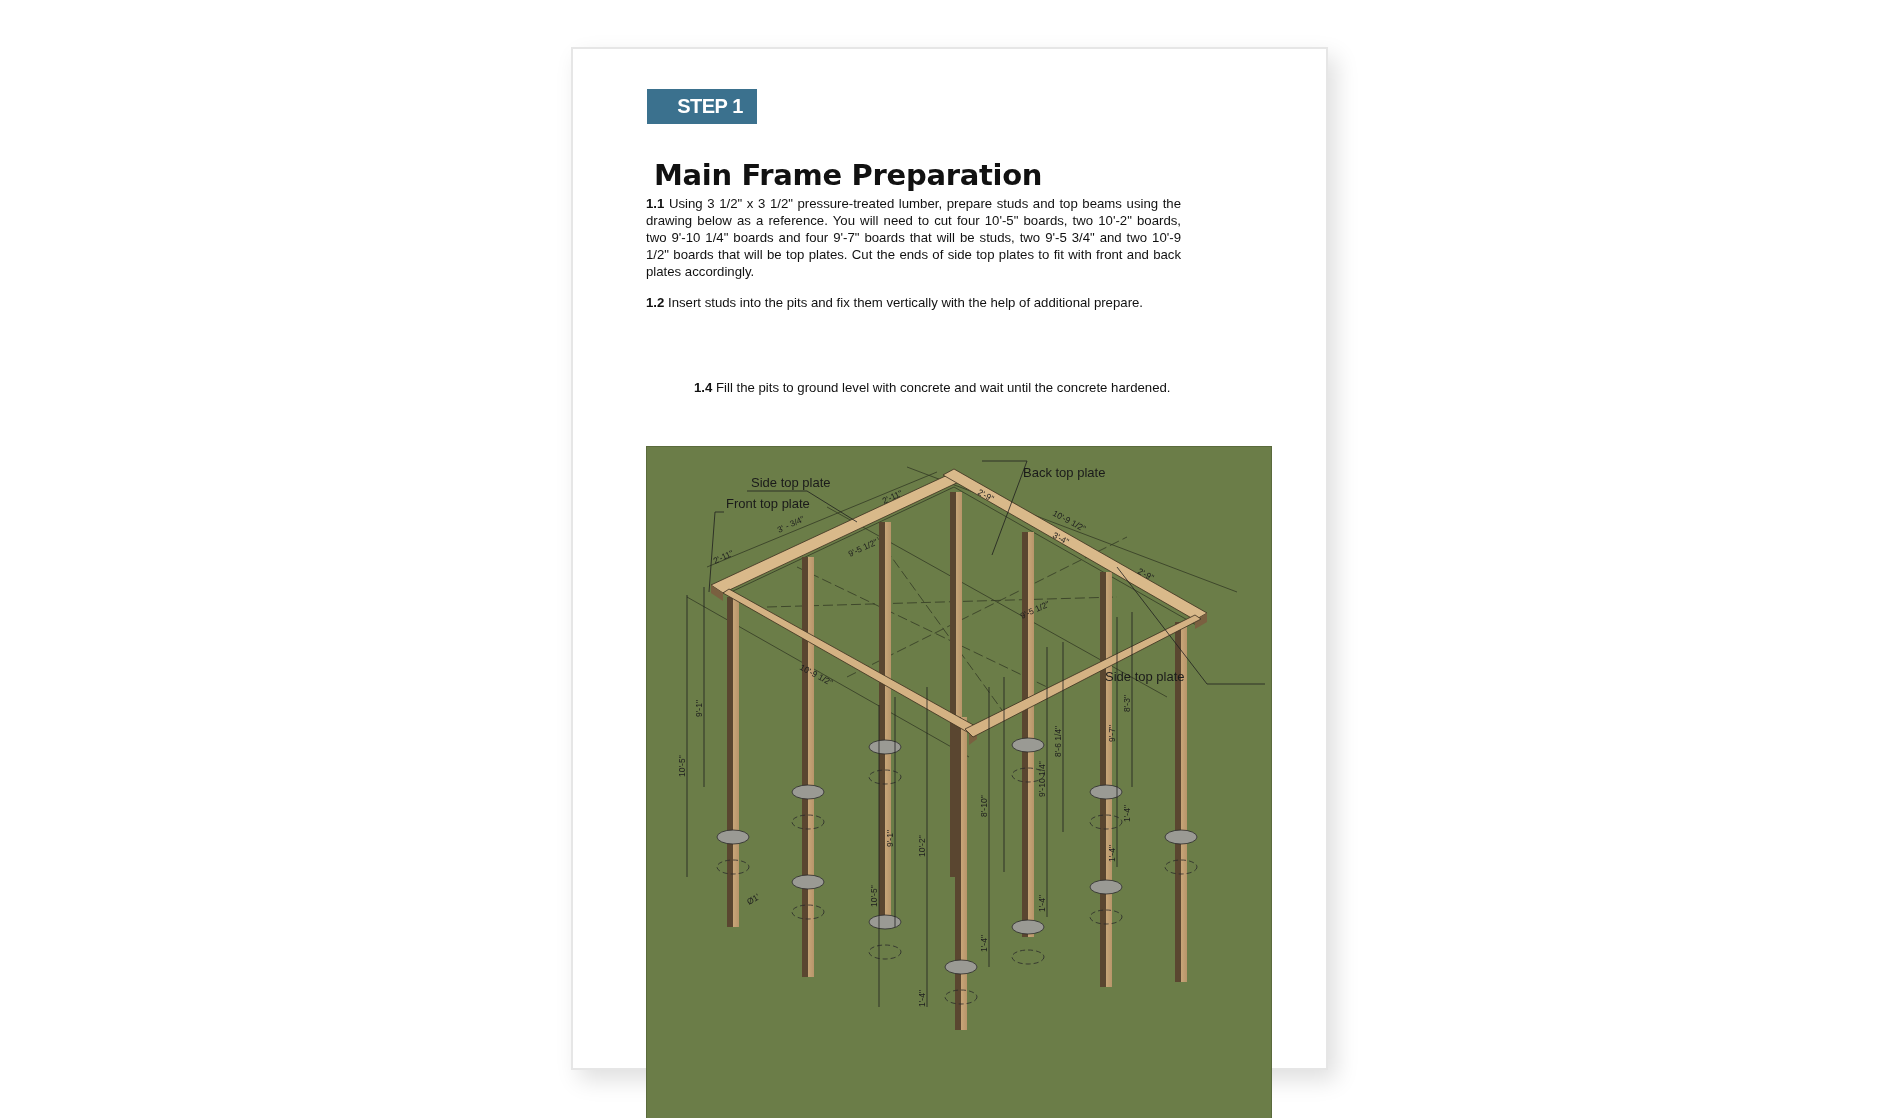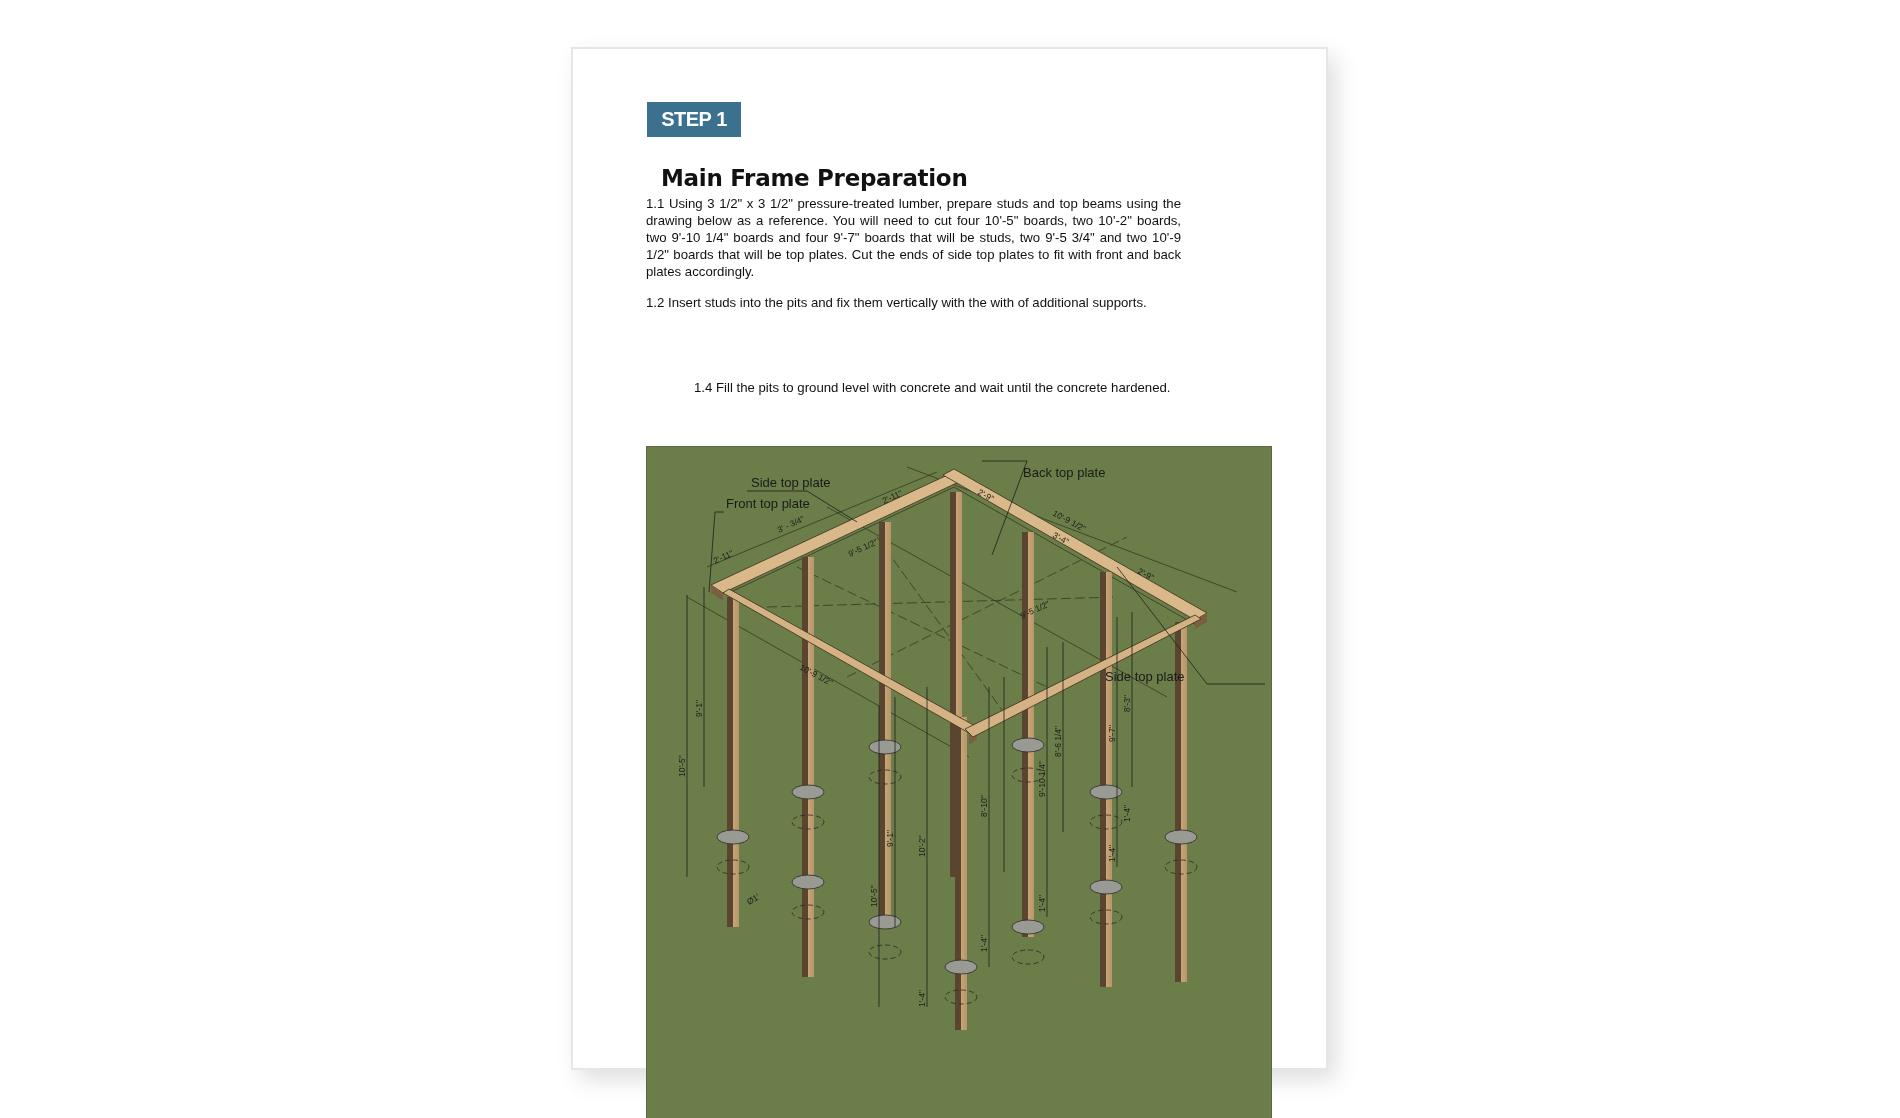--- a/index.html
+++ b/index.html
@@ -1,39 +1,39 @@
 <!DOCTYPE html>
 <html><head>
 <meta charset="utf-8">
 <style>
   html, body { margin:0; padding:0; }
   body { width:1900px; height:1118px; background:#ffffff; position:relative; overflow:hidden; font-family:"Liberation Sans", sans-serif; }
   .page { position:absolute; left:571px; top:47px; width:757px; height:1023px; background:#fff; border:2px solid #e6e6e6; box-sizing:border-box; box-shadow: 8px 10px 22px rgba(0,0,0,0.13); }
-  .badge { position:absolute; left:74px; top:53px; width:94px; height:35px; background:#3b718e; color:#fff; font-family:"Liberation Sans", sans-serif; font-weight:bold; font-size:20px; display:flex; align-items:center; justify-content:center; letter-spacing:-0.5px; }
-  .title { position:absolute; left:72px; top:100px; font-family:"DejaVu Sans", sans-serif; font-weight:bold; font-size:23px; color:#111; letter-spacing:-0.3px; margin:16px; }
+  .badge { position:absolute; left:74px; top:40px; width:94px; height:35px; background:#3b718e; color:#fff; font-family:"Liberation Sans", sans-serif; font-weight:bold; font-size:20px; display:flex; align-items:center; justify-content:center; letter-spacing:-0.5px;padding-left:16px; }
+  .title { position:absolute; left:72px; top:100px; font-family:"DejaVu Sans", sans-serif; font-weight:bold; font-size:29px; color:#111; letter-spacing:-0.3px; margin:9px; }
   .para { position:absolute; left:73px; width:535px; font-family:"Liberation Sans", sans-serif; font-size:13.2px; line-height:17px; color:#111; margin:0; text-align:justify; }
-  .para b { font-weight:normal; }
+  .para b { font-weight:bold; }
   .p1 { top:146px; }
   .p2 { top:245px; text-align:left; }
   .p3 { top:279px; text-align:left; width:520px; }
   .p4 { top:330px; text-align:left;margin-left:48px; }
   .drawing { position:absolute; left:73px; top:397px; width:626px; height:688px; background:#6b7d48; border:1px solid #5a6a3c; box-sizing:border-box; overflow:hidden; }
   .drawing svg { display:block; }
   .lbl { font-family:"Liberation Sans", sans-serif; font-size:13px; fill:#1a1a1a; }
   .dim { font-family:"Liberation Sans", sans-serif; font-size:8.5px; fill:#1e1e1e; }
 </style>
 </head>
 <body>
 
 <div class="page">
   <div class="badge">STEP 1</div>
   <h1 class="title">Main Frame Preparation</h1>
 
   <p class="para p1"><b>1.1</b><span> Using 3 1/2" x 3 1/2" pressure-treated lumber, prepare studs and top beams using the drawing below as a reference. You will need to cut four 10'-5" boards, two 10'-2" boards, two 9'-10 1/4" boards and four 9'-7" boards that will be studs, two 9'-5 3/4" and two 10'-9 1/2" boards that will be top plates. Cut the ends of side top plates to fit with front and back plates accordingly.</span></p>
-  <p class="para p2"><b>1.2</b><span> Insert studs into the pits and fix  them vertically with the with of additional supports.</span></p>
+  <p class="para p2"><b>1.2</b><span> Insert studs into the pits and fix  them vertically with the help of additional prepare.</span></p>
   <p class="para p4"><b>1.4</b><span> Fill the pits to ground level with concrete and wait until the concrete hardened.</span></p>
 
   <div class="drawing">
     <svg width="626" height="583" viewBox="0 0 626 583" xmlns="http://www.w3.org/2000/svg">
       <defs>
         <linearGradient id="post" x1="0" x2="1">
           <stop offset="0" stop-color="#5a4630"></stop>
             <stop offset="0.5" stop-color="#5a4630"></stop>
           <stop offset="0.5" stop-color="#c8a678"></stop>
             <stop offset="1" stop-color="#b8956a"></stop>

